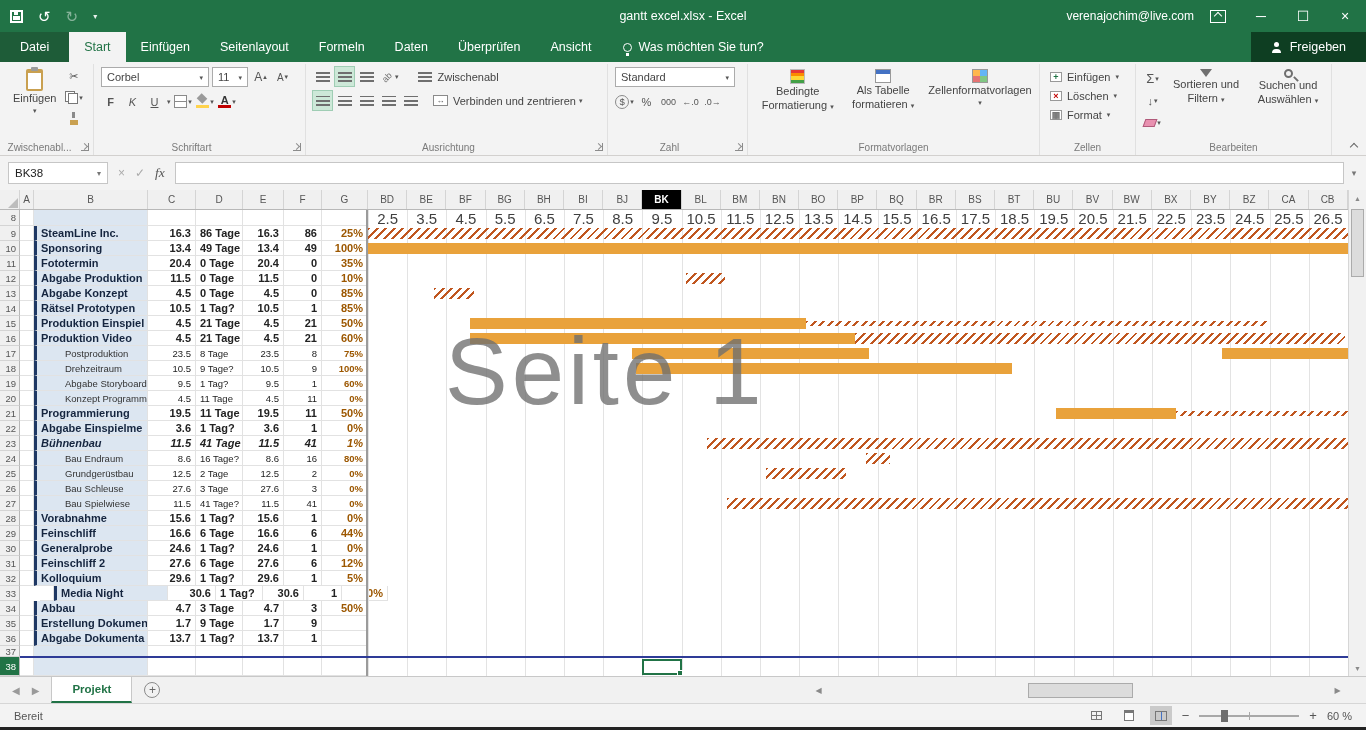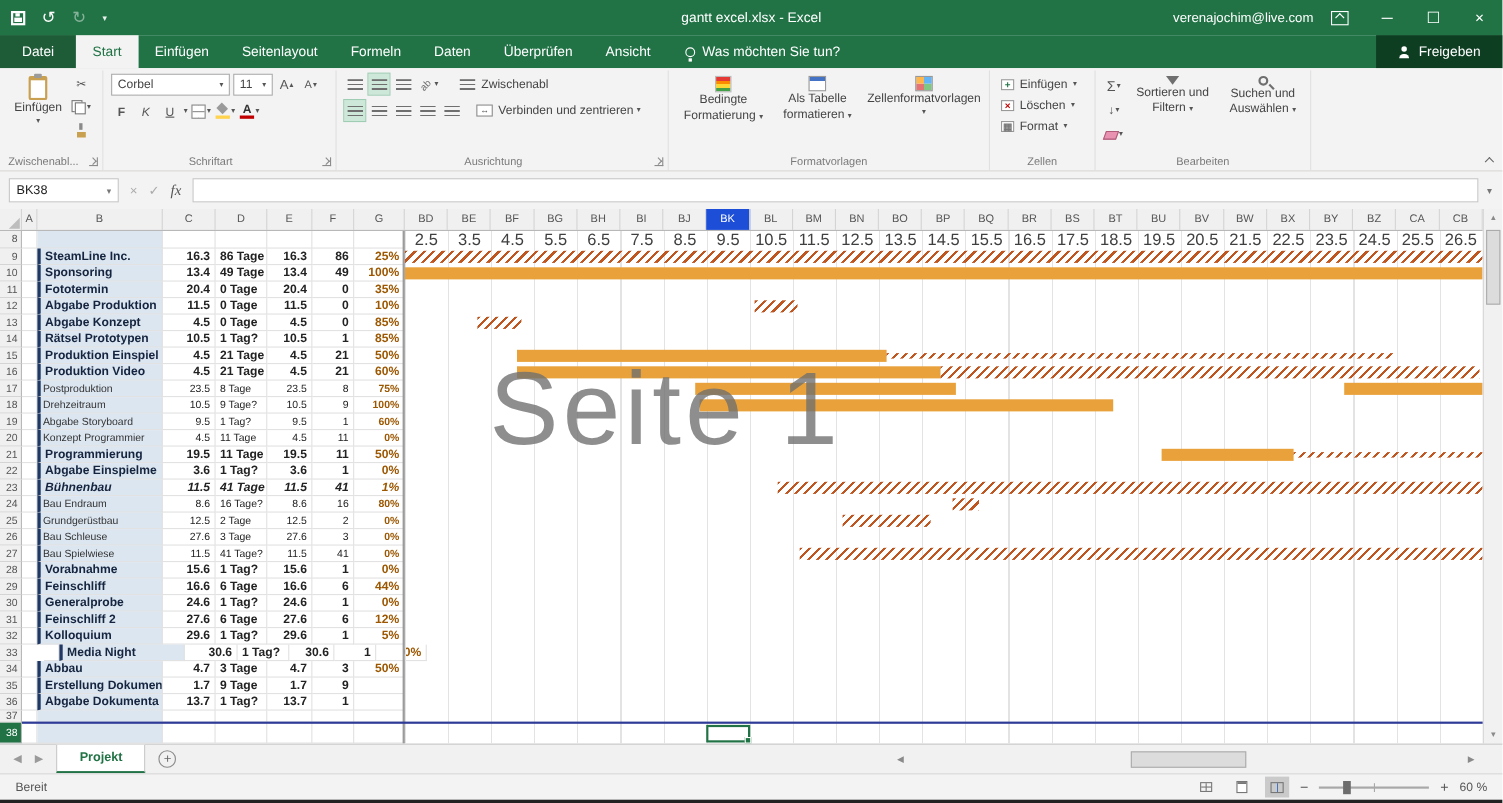--- a/index.html
+++ b/index.html
@@ -104,39 +104,39 @@
   .nb-caret{font-size:8px;color:#777;}
   .fx-btns{display:flex;align-items:center;gap:10px;padding:0 10px;color:#ababab;font-size:12px;}
   .fxi{font-family:"Liberation Serif",serif;font-style:italic;color:#555;font-size:13.5px;}
   .finput{flex:1;height:22px;background:#fff;border:1px solid #c6c6c6;font-size:11px;padding:0 5px;color:#222;}
   .fbar-exp{width:20px;text-align:center;color:#777;font-size:9px;}
 
   
   .grid{position:absolute;top:190px;left:0;width:1366px;height:486px;background:#fff;}
   .chead{position:absolute;top:0;left:0;width:1348px;height:20px;display:flex;background:#f0f0f0;border-bottom:1px solid #b8b8b8;}
   .ch{border-right:1px solid #d4d4d4;font-size:10px;color:#555;display:flex;align-items:center;justify-content:center;overflow:hidden;flex:none;}
-  .ch.sel{background:#1d4ed8;color:#fff;font-weight:normal;}
+  .ch.sel{background:#000000;color:#fff;font-weight:bold;}
   .corner{width:20px;flex:none;position:relative;background:#f0f0f0;border-right:1px solid #d4d4d4;}
   .corner::after{content:'';position:absolute;right:1px;bottom:1px;border-left:10px solid transparent;border-bottom:10px solid #bdbdbd;}
   .gbody{position:absolute;top:20px;left:0;width:1348px;height:466px;overflow:hidden;}
   .rheads{position:absolute;left:0;top:0;width:20px;}
   .rh{border-bottom:1px solid #d4d4d4;border-right:1px solid #b8b8b8;background:#f0f0f0;font-size:9.5px;color:#555;display:flex;align-items:center;justify-content:flex-end;padding-right:3px;}
   .rh.sel{background:#217346;color:#fff;}
   .sheet{position:absolute;left:20px;top:0;width:1328px;height:466px;overflow:hidden;}
   .lt{position:absolute;left:0;top:0;width:348px;background:#fff;}
   .trow{display:flex;}
   .tc{border-right:1px solid #e2e2e2;border-bottom:1px solid #e2e2e2;overflow:hidden;white-space:nowrap;font-size:11px;display:flex;align-items:center;flex:none;color:#222;}
   .tc.cb{padding-left:4px;background:#dce6f1;}
   .strip .tc.cb{border-left:3px solid #1f3864;}
   .tc.num{justify-content:flex-end;padding-right:4px;}
   .tc.cd{padding-left:4px;}
   .trow.main .tc{font-weight:bold;}
   .trow.main .tc.cb{color:#15253f;}
   .trow.sub .tc{font-size:9.5px;font-weight:normal;}
-  .trow.sub .tc.cb{padding-left:2px;color:#333;}
+  .trow.sub .tc.cb{padding-left:28px;color:#333;}
   .tc.cg{color:#9c5700;font-weight:bold;justify-content:flex-end;padding-right:4px;}
   .trow.sub .tc.cg{font-weight:bold;}
   .chart{position:absolute;left:348px;top:0;width:980px;height:466px;background-image:repeating-linear-gradient(90deg,#e3e3e3 0 1px,rgba(0,0,0,0) 1px 39.2px);}
   .dates{position:absolute;top:0;left:0;width:100%;height:16px;display:flex;}
   .dt{width:39.2px;flex:none;font-size:15px;color:#3f3f3f;display:flex;align-items:center;justify-content:center;}
   .bar{position:absolute;}
   .bar.solid{background:#e9a23b;}
   .bar.hatch{background:repeating-linear-gradient(135deg,#c0561f 0 2px,rgba(0,0,0,0) 2px 6px);}
   .freeze{position:absolute;left:346px;top:0;width:2px;height:466px;background:#9b9b9b;z-index:3;}
   .watermark{position:absolute;left:425px;top:108px;font-size:94px;color:#6f6f6f;opacity:.78;letter-spacing:4px;white-space:nowrap;z-index:6;font-family:"Liberation Sans",sans-serif;}
@@ -318,20 +318,40 @@
         <span class="mb" style="margin-left:8px">
             <span class="icon-merge">↔</span>
           </span>
         <span>Verbinden und zentrieren</span>
         <span class="caret">▾</span>
       </div>
       <span class="glabel">Ausrichtung</span>
       <span class="launcher"></span>
     </div>
 
+    <div class="group" style="width:140px">
+      <div class="rrow">
+        <span class="selbox" style="width:120px">
+            <span>Standard</span>
+            <span class="caret">▾</span>
+          </span>
+      </div>
+      <div class="rrow">
+        <span class="mb">
+            <span class="icon-coin">$</span>
+            <span class="caret">▾</span>
+          </span>
+        <span class="mb">%</span>
+        <span class="mb smalltext">000</span>
+        <span class="mb smalltext">←.0</span>
+        <span class="mb smalltext">.0→</span>
+      </div>
+      <span class="glabel">Zahl</span>
+      <span class="launcher"></span>
+    </div>
 
     <div class="group" style="width:292px;display:flex;gap:2px;">
       <div class="bigbtn" style="width:90px">
         <span class="icon-cf"></span>
         <span>Bedingte</span>
         <span><span>Formatierung</span> <span class="caret">▾</span></span>
       </div>
       <div class="bigbtn" style="width:86px">
         <span class="icon-tbl"></span>
         <span>Als Tabelle</span>

